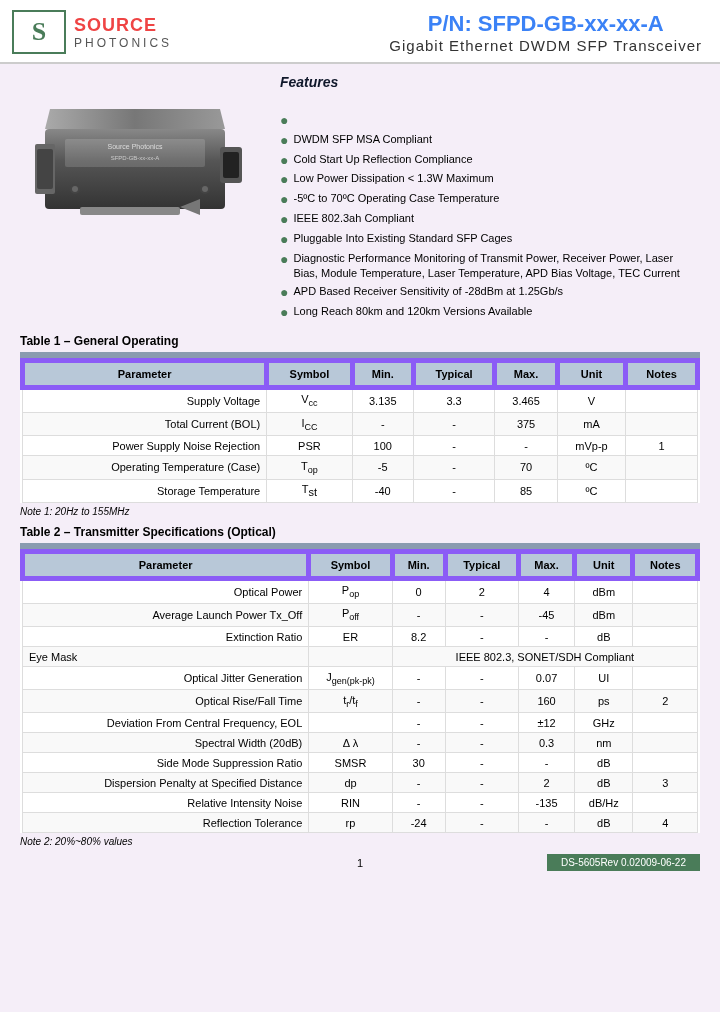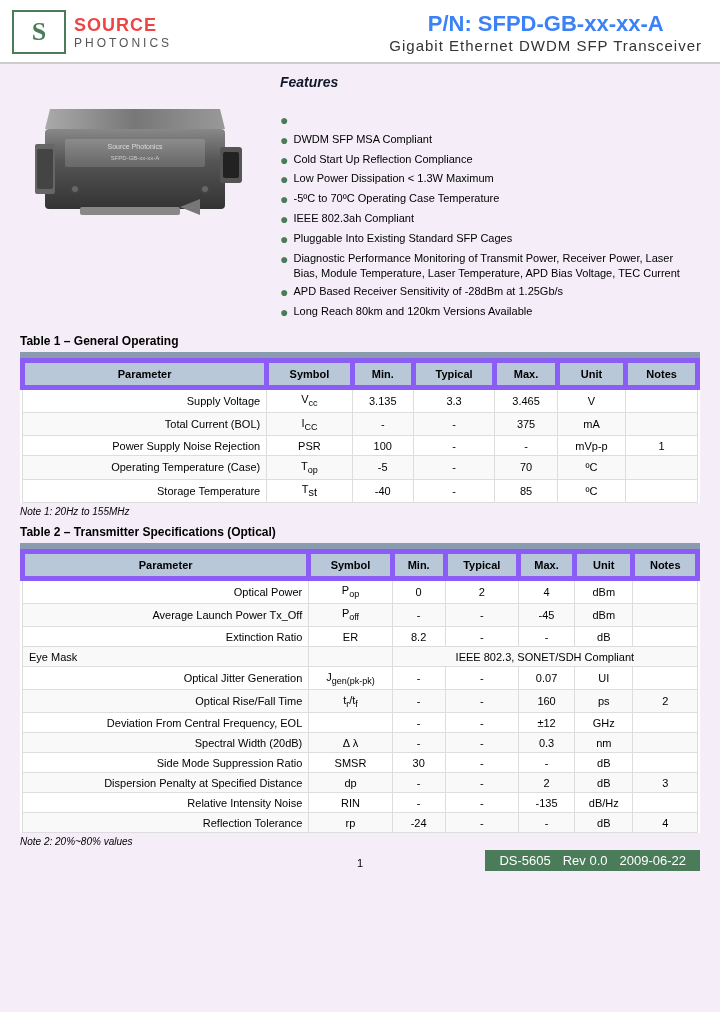--- a/index.html
+++ b/index.html
@@ -171,27 +171,26 @@
       position: relative;
     }
     .page-num {
       text-align: center;
       font-size: 11px;
       width: 100%;
     }
     .footer-bar {
       background: #4a7c59;
       color: #fff;
-      font-size: 13px;
+      font-size: 10px;
       padding: 3px 14px;
       position: absolute;
       right: 0;
       bottom: 0;
       display: flex;
-      gap: 12px;
     }
     .eye-mask-row td {
       text-align: center;
     }
     .table-wrapper {
       margin-bottom: 6px;
     }
     .gray-header-band {
       background: #8a9bb0;
       height: 6px;

